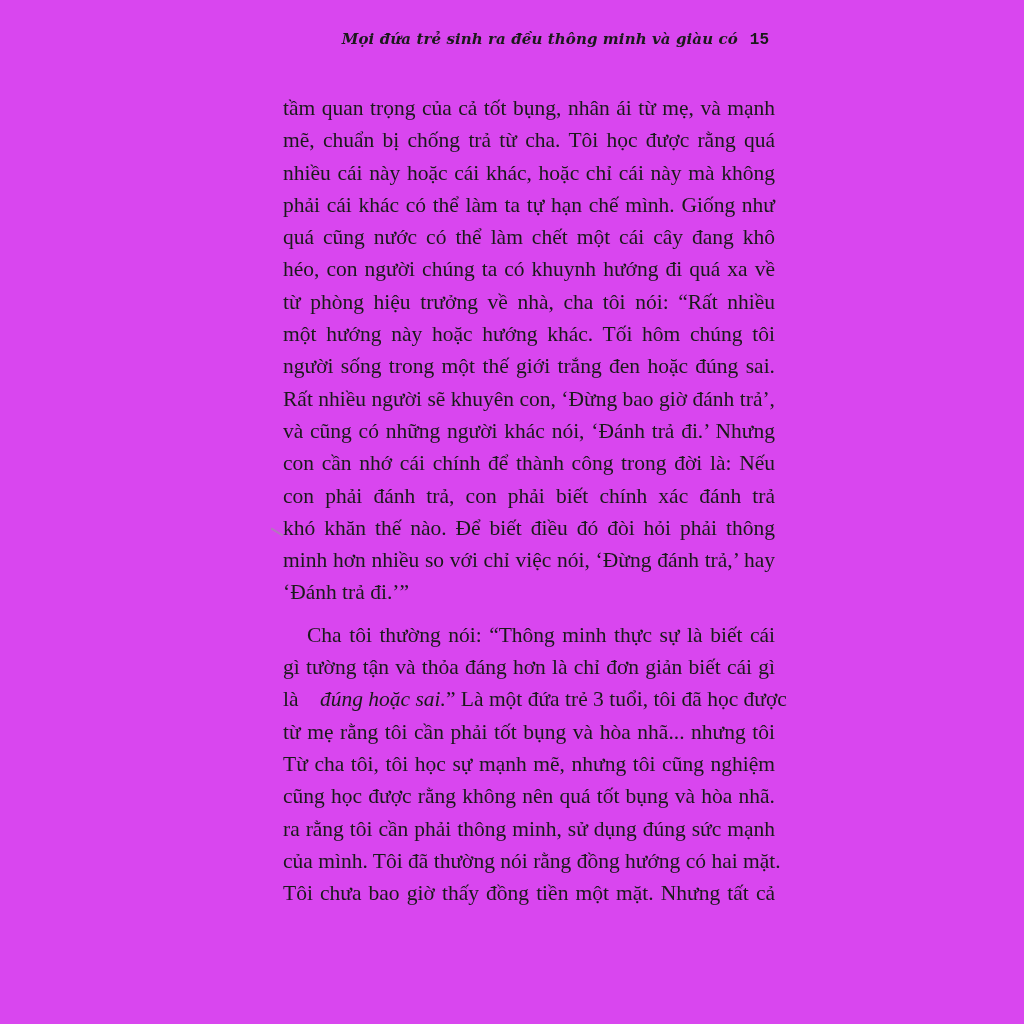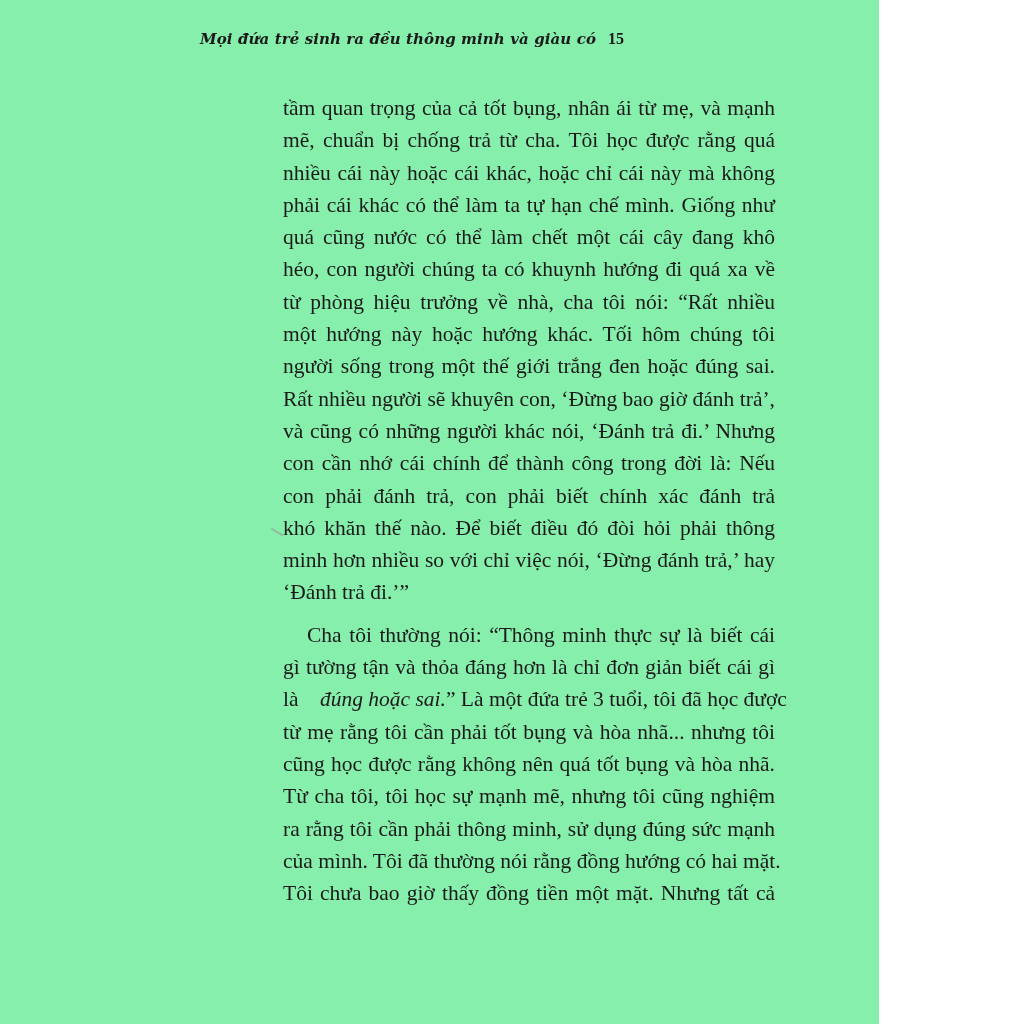--- a/index.html
+++ b/index.html
@@ -10,41 +10,41 @@
     body {
       width: 1024px;
       height: 1024px;
       position: relative;
       overflow: hidden;
       color: #1a1a1a;
     }
     .page {
       position: absolute;
       left: 0; top: 0;
-      width: 879px; height: 1024px;
-      background: #86efac;
+      width: 1024px; height: 1024px;
+      background: #d946ef;
     }
     .running-header {
       position: absolute;
       top: 30px;
       right: 255px;
       font-family: "DejaVu Serif", serif;
       font-size: 15px;
       white-space: nowrap;
       display: flex;
       align-items: baseline;
       gap: 12px;
     }
     .running-header .title {
       font-style: italic;
       font-weight: bold;
       letter-spacing: 0.1px;
     }
     .running-header .page-num {
-      font-family: Liberation Serif, serif;
+      font-family: Liberation Mono, monospace;
       font-weight: bold;
       font-size: 16px;
     }
     .body-text {
       position: absolute;
       left: 283px;
       top: 92px;
       width: 492px;
       font-family: "Liberation Serif", serif;
       font-size: 21.5px;
@@ -114,21 +114,21 @@
       <span class="line last">‘Đánh trả đi.’”</span>
     </div>
 
     <div class="para-gap"></div>
 
     <div class="paragraph">
       <span class="line indent">Cha tôi thường nói: “Thông minh thực sự là biết cái</span>
       <span class="line">gì tường tận và thỏa đáng hơn là chỉ đơn giản biết cái gì</span>
       <span class="line"><span>là </span><span class="ital">đúng hoặc sai.</span><span>” Là một đứa trẻ 3 tuổi, tôi đã học được</span></span>
       <span class="line">từ mẹ rằng tôi cần phải tốt bụng và hòa nhã... nhưng tôi</span>
+      <span class="line">Từ cha tôi, tôi học sự mạnh mẽ, nhưng tôi cũng nghiệm</span>
       <span class="line">cũng học được rằng không nên quá tốt bụng và hòa nhã.</span>
-      <span class="line">Từ cha tôi, tôi học sự mạnh mẽ, nhưng tôi cũng nghiệm</span>
       <span class="line">ra rằng tôi cần phải thông minh, sử dụng đúng sức mạnh</span>
       <span class="line">của mình. Tôi đã thường nói rằng đồng hướng có hai mặt.</span>
       <span class="line">Tôi chưa bao giờ thấy đồng tiền một mặt. Nhưng tất cả</span>
     </div>
 
   </div>
 </div>
 
 </body></html>

